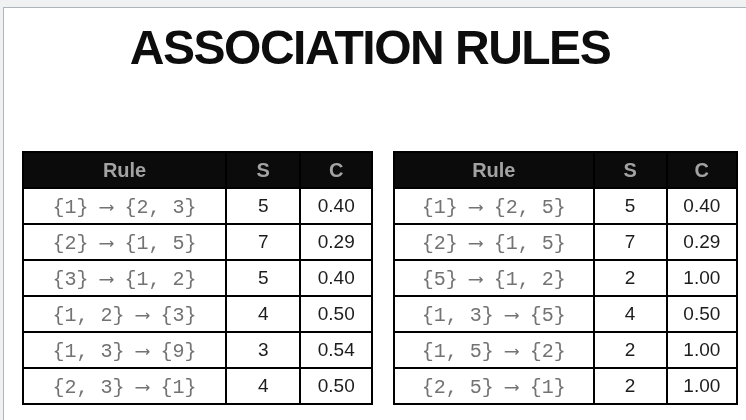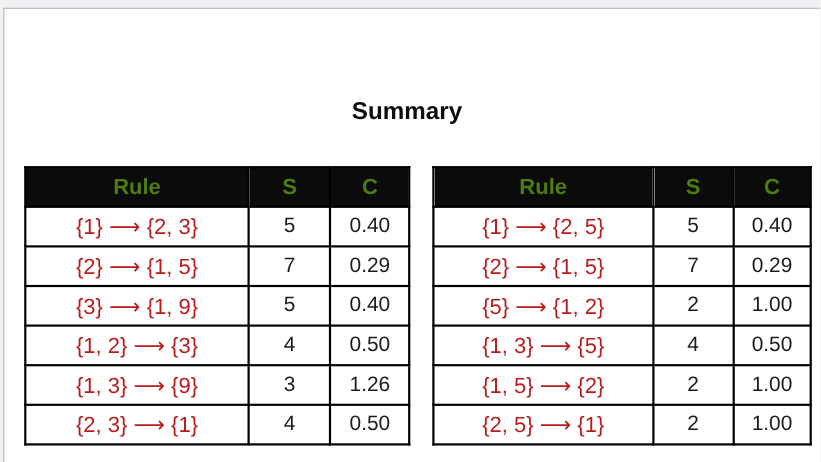--- a/index.html
+++ b/index.html
@@ -69,43 +69,43 @@
     border: 2px solid #000000;
     height: 34px;
     padding: 0;
     text-align: center;
     vertical-align: middle;
     overflow: hidden;
     white-space: nowrap;
   }
   .rules-table th {
     background: #0b0b0b;
-    color: #4d7c0f;
+    color: #a3a3a3;
     font-family: "Liberation Sans", sans-serif;
     font-weight: 700;
     font-size: 20px;
   }
   .rules-table td.rule {
-    font-family: Liberation Sans, sans-serif;
+    font-family: Liberation Mono, monospace;
     font-size: 20px;
-    color: #b91c1c;
+    color: #737373;
   }
   .rules-table td.num {
     font-family: "Liberation Sans", "DejaVu Sans", sans-serif;
     font-size: 19px;
     color: #1c1c1c;
   }
 </style>
 </head>
 <body>
 
 <div class="stage">
   <div class="slide">
 
-    <h2 class="subtitle">Summary</h2>
+    <h1 class="title">ASSOCIATION RULES</h1>
 
     <table class="rules-table t-left">
       <colgroup>
           <col class="c-rule">
           <col class="c-s">
           <col class="c-c">
         </colgroup>
       <thead>
         <tr>
           <th>Rule</th>
@@ -118,33 +118,33 @@
           <td class="rule">{1} ⟶ {2, 3}</td>
           <td class="num">5</td>
           <td class="num">0.40</td>
         </tr>
         <tr>
           <td class="rule">{2} ⟶ {1, 5}</td>
           <td class="num">7</td>
           <td class="num">0.29</td>
         </tr>
         <tr>
-          <td class="rule">{3} ⟶ {1, 9}</td>
+          <td class="rule">{3} ⟶ {1, 2}</td>
           <td class="num">5</td>
           <td class="num">0.40</td>
         </tr>
         <tr>
           <td class="rule">{1, 2} ⟶ {3}</td>
           <td class="num">4</td>
           <td class="num">0.50</td>
         </tr>
         <tr>
           <td class="rule">{1, 3} ⟶ {9}</td>
           <td class="num">3</td>
-          <td class="num">1.26</td>
+          <td class="num">0.54</td>
         </tr>
         <tr>
           <td class="rule">{2, 3} ⟶ {1}</td>
           <td class="num">4</td>
           <td class="num">0.50</td>
         </tr>
       </tbody>
     </table>
 
     <table class="rules-table t-right">

